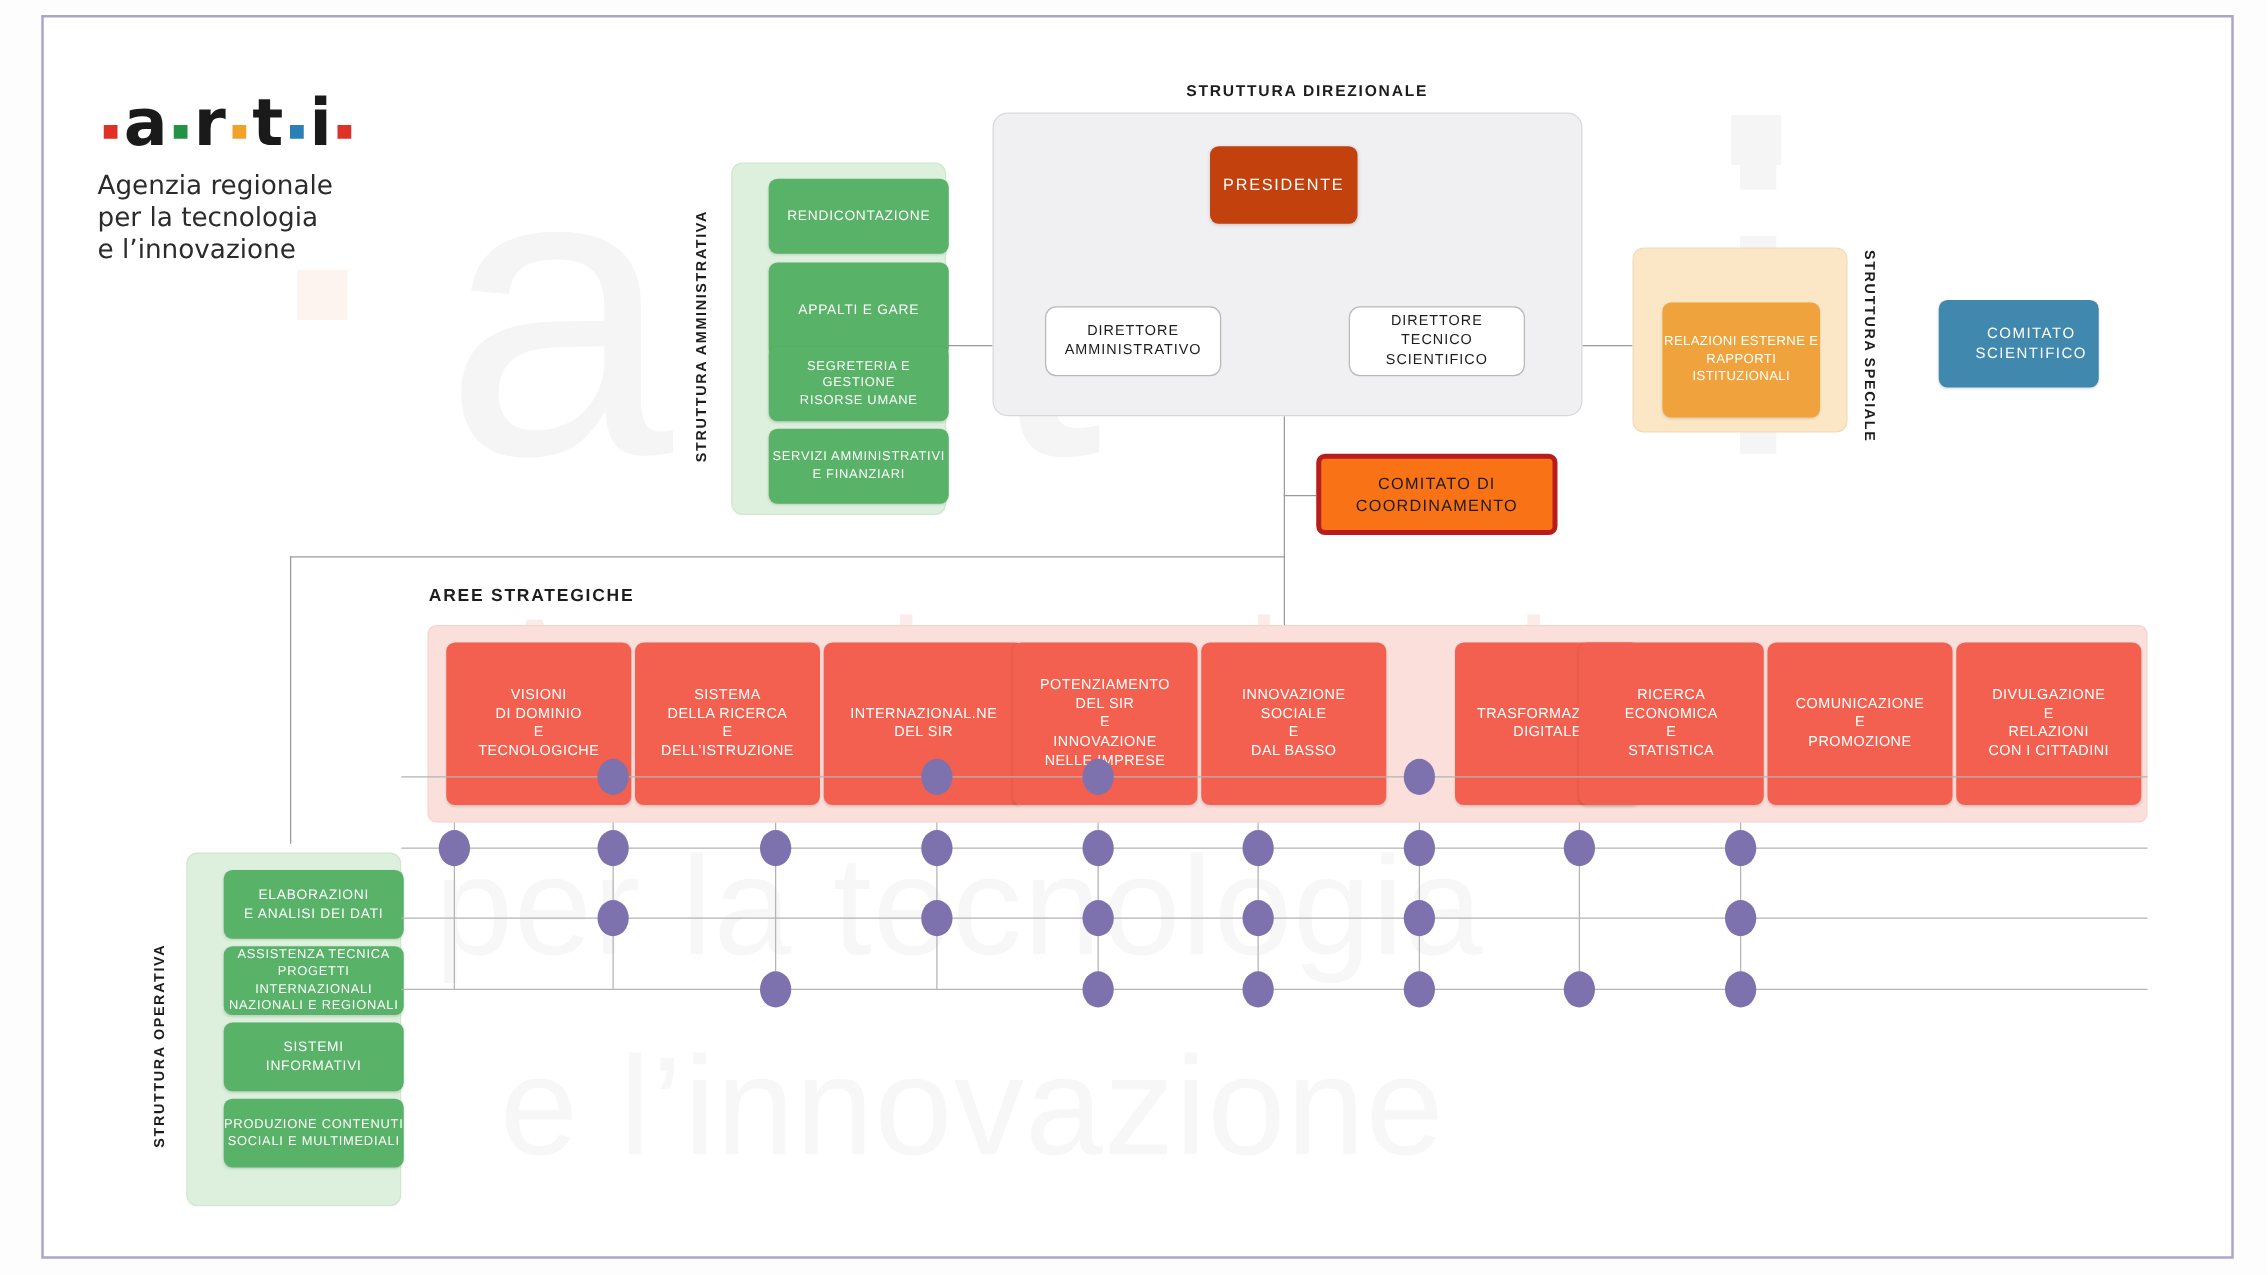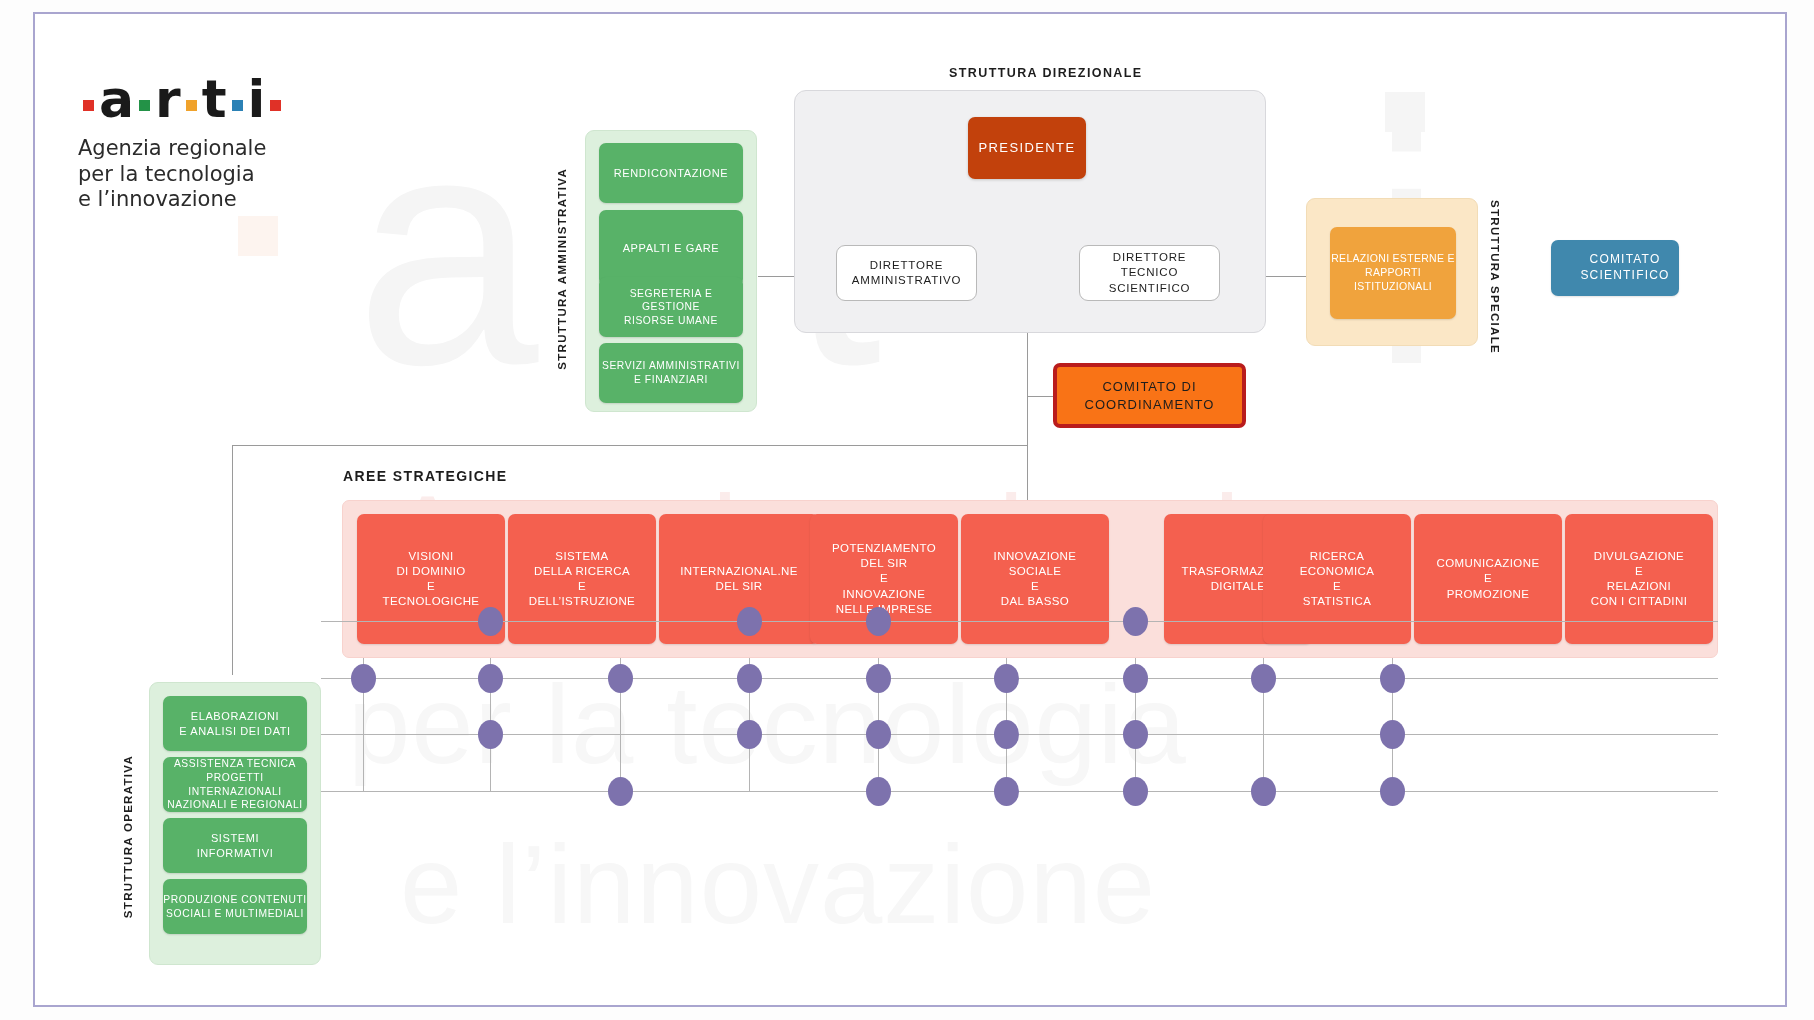--- a/index.html
+++ b/index.html
@@ -85,36 +85,38 @@
   .panel-admin { background:#ddf0dd; border:1px solid #cfe6cf; }
   .panel-oper  { background:#ddf0dd; border:1px solid #cfe6cf; }
   .panel-dir   { background:#f0f0f2; border:1px solid #d8d8dc; border-radius:12px;}
   .panel-spec  { background:#fbe7c6; border:1px solid #f2dcb6; }
   .panel-aree  { background:#fbdfdb; border:1px solid #f8d2cd; border-radius:7px;}
 
   .green-box {
     background:#58b268; color:#ffffff;
     font-size: 11px; font-weight: 400;
     box-shadow: 0 1px 2px rgba(0,0,0,.13);
+    margin-left: 16px;
   }
   .green-box-sm { font-size: 10.3px; }
   .purple-box {
     background:#c2410c; color:#ffffff;
     font-size: 13px; letter-spacing: 1.4px;
     box-shadow: 0 1px 3px rgba(0,0,0,.18);
   }
   .white-box {
     background:#ffffff; color:#1d1d1d;
     font-size: 11.5px; letter-spacing: .8px;
     border: 1px solid #b9b9b9; border-radius: 9px;
   }
   .orange-box {
     background:#f0a33d; color:#ffffff;
     font-size: 10.5px; letter-spacing: .3px;
     box-shadow: 0 1px 2px rgba(0,0,0,.12);
+    margin-top: 15px;
   }
   .blue-box {
     background:#4088ad; color:#ffffff;
     font-size: 12px; letter-spacing: 1.2px;
     box-shadow: 0 1px 2px rgba(0,0,0,.12);
   }
   .lightblue-box {
     background:#f97316; color:#1d1d1d;
     font-size: 13px; letter-spacing: 1px;
     border:4px solid #b91c1c;
@@ -224,21 +226,21 @@
 TECNICO SCIENTIFICO</span>
   </div>
 
   <div class="panel panel-spec" style="left:1306px; top:198px; width:172px; height:148px;"></div>
   <div class="box orange-box" style="left:1330px; top:227px; width:126px; height:92px;">
     <span style="white-space:pre-line">RELAZIONI ESTERNE  E
 RAPPORTI ISTITUZIONALI</span>
   </div>
   <div class="v-label rot-ccw" style="left:1489px; top:200px;">STRUTTURA SPECIALE</div>
 
-  <div class="box blue-box" style="left:1551px; top:240px; width:128px; height:56px;padding-left:20px;">
+  <div class="box blue-box" style="left:1551px; top:240px; width:128px; height:70px;padding-left:20px;">
     <span style="white-space:pre-line">COMITATO
 SCIENTIFICO</span>
   </div>
 
   <div class="box lightblue-box" style="left:1053px; top:363px; width:193px; height:65px;">
     <span style="white-space:pre-line">COMITATO DI
 COORDINAMENTO</span>
   </div>
 
   <div class="h-label" style="left:343px; top:468px; font-size:14px;">AREE STRATEGICHE</div>

